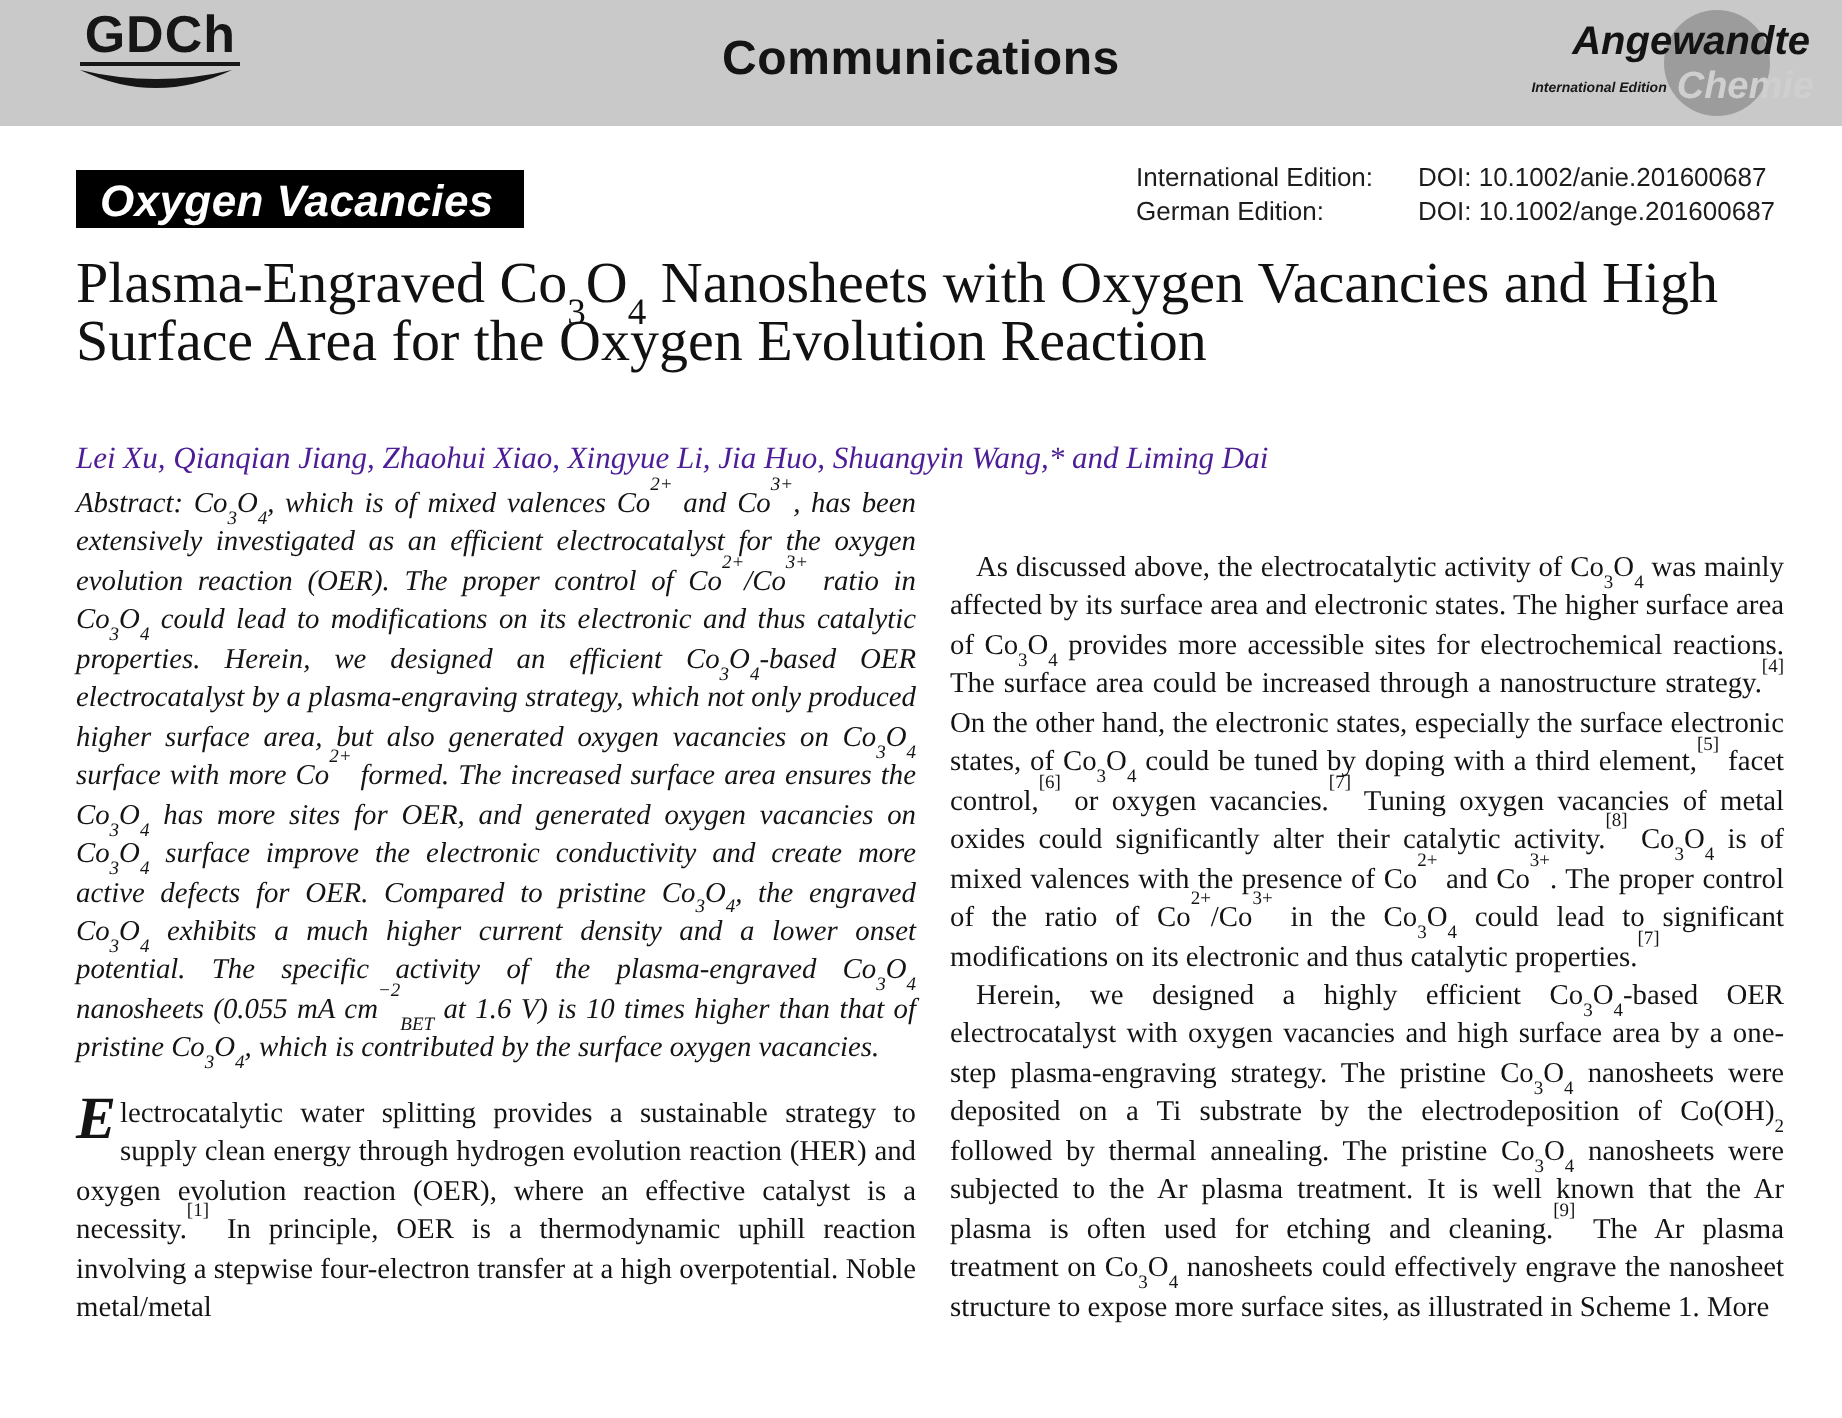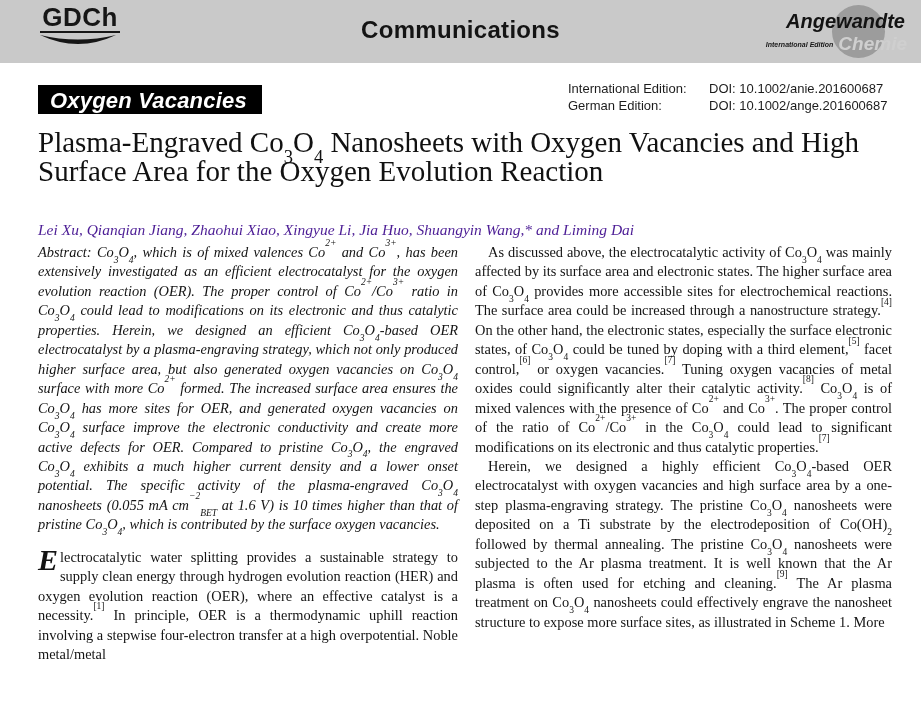--- a/index.html
+++ b/index.html
@@ -77,21 +77,21 @@
   .authors {
     position:absolute; left:38px; top:197px; width:848px;
     font-style:italic; font-size:15.5px; color:#4c1d95;margin-top:24px;
   }
 
   
   .columns {
     position:absolute; left:38px; top:243px; width:854px; display:flex; gap:17px;
   }
   .col { width:420px; font-size:14.4px; line-height:19.45px; text-align:justify; }
-  .col.right { width:417px; }
+  .col.right { width:417px;margin-top:32px; }
 
   .abstract { font-style:italic; color:#141414; }
   .ab-label { font-weight:normal; }
   .intro { margin-top:13px; color:#141414; }
   .dropcap {
     float:left; font-style:italic; font-weight:bold; font-size:30px;
     line-height:24px; padding-right:2px;
   }
   .bodyp { text-indent:13px; color:#141414; }
 

